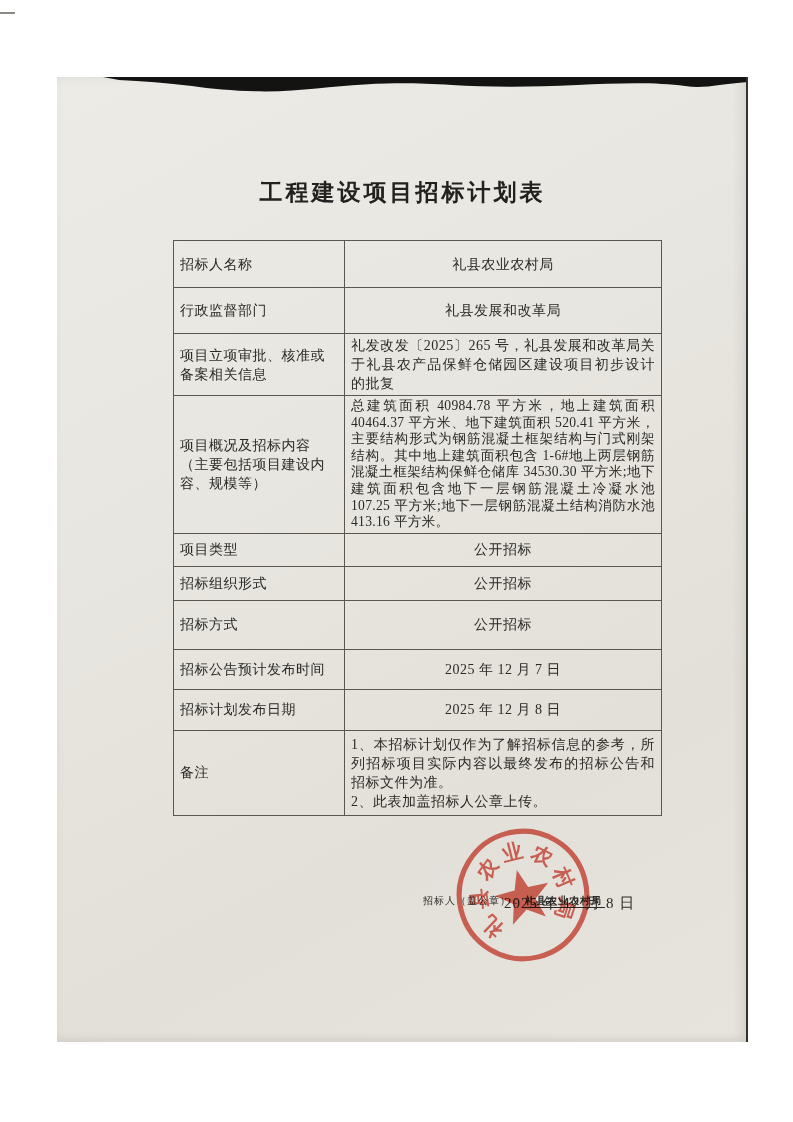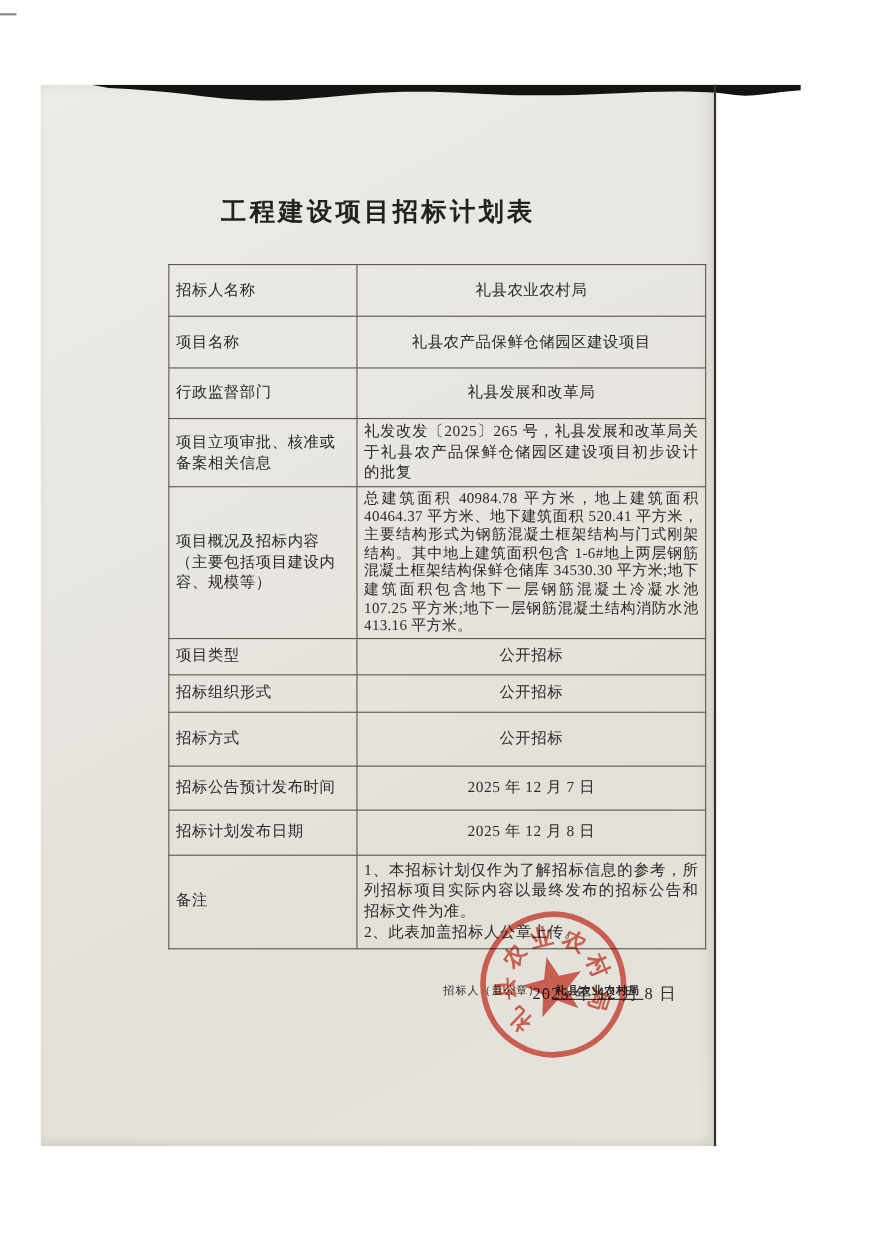--- a/index.html
+++ b/index.html
@@ -3,21 +3,21 @@
 <meta charset="utf-8">
 <style>
   html,body{margin:0;padding:0;}
   body{
     width:793px;height:1122px;background:#ffffff;position:relative;overflow:hidden;
     font-family:"Liberation Serif","DejaVu Serif",serif;color:#2b2a27;
   }
   .corner-dash{position:absolute;left:0;top:12px;width:15px;height:2px;background:#6e6d69;opacity:.8;}
   
   .photo{
-    position:absolute;left:37px;top:77px;width:614px;height:965px;
+    position:absolute;left:57px;top:77px;width:691px;height:965px;
     background:linear-gradient(152deg,#ecebe5 0%,#e8e6e0 38%,#e3e0d9 72%,#e7e4dd 100%);
     box-shadow:inset -8px 0 10px rgba(60,55,45,.08), inset 0 -4px 8px rgba(60,55,45,.05);
   }
   .top-shadow{position:absolute;top:0;left:0;display:block;}
   .photo-right-edge{position:absolute;right:0;top:0;bottom:0;width:2px;background:#34322e;}
   .title{
     position:absolute;top:100px;left:0;width:100%;text-align:center;
     font-size:23px;font-weight:bold;letter-spacing:3px;color:#222120;
   }
   table.plan{
@@ -61,24 +61,20 @@
   </svg>
   <div class="photo-right-edge"></div>
 
   <div class="title">工程建设项目招标计划表</div>
 
   <table class="plan">
     <tbody>
         <tr class="r1">
       <td class="lab">招标人名称</td>
       <td class="val">礼县农业农村局</td>
-    </tr>
-    <tr class="r2">
-      <td class="lab">项目名称</td>
-      <td class="val">礼县农产品保鲜仓储园区建设项目</td>
     </tr>
     <tr class="r3">
       <td class="lab">行政监督部门</td>
       <td class="val">礼县发展和改革局</td>
     </tr>
     <tr class="r4 left">
       <td class="lab">项目立项审批、核准或备案相关信息</td>
       <td class="val">礼发改发〔2025〕265 号，礼县发展和改革局关于礼县农产品保鲜仓储园区建设项目初步设计的批复</td>
     </tr>
     <tr class="r5 left">

